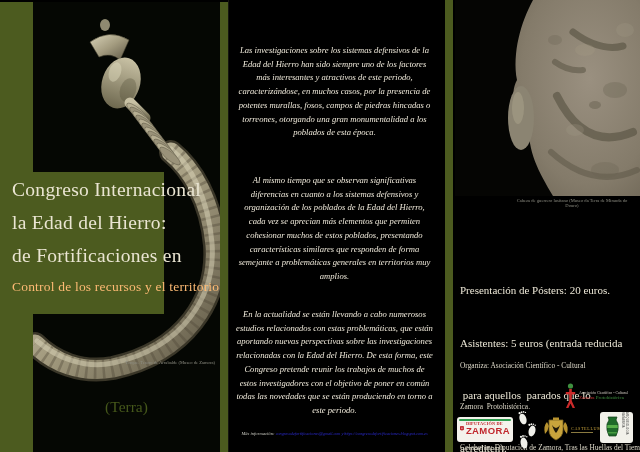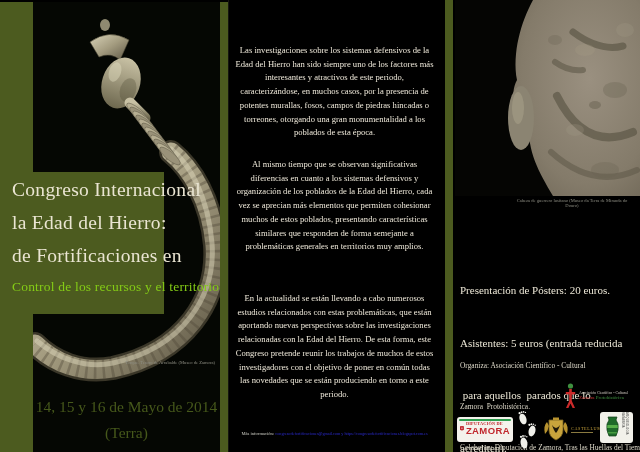--- a/index.html
+++ b/index.html
@@ -6,32 +6,32 @@
   .poster{position:relative;width:640px;height:452px;overflow:hidden;background:#000;
           font-family:"Liberation Serif",serif;}
   
   .panel-left{position:absolute;left:0;top:0;width:228px;height:452px;background:#4c5b1f;}
   .left-top-edge{position:absolute;left:0;top:0;width:228px;height:2px;background:#000;}
   .photo-black{position:absolute;left:33px;top:2px;width:187px;height:450px;background:#050703;}
   .torque-svg{position:absolute;left:33px;top:0;}
   .title-block{position:absolute;left:0;top:172px;width:164px;height:142px;background:#4c5b1f;}
   .title-lines{position:absolute;left:12px;top:173px;white-space:nowrap;color:#eae5d2;
                font-size:19.5px;line-height:33px;letter-spacing:.3px;}
-  .subtitle{position:absolute;left:12px;top:279px;white-space:nowrap;color:#84cc16;
+  .subtitle{position:absolute;left:12px;top:279px;white-space:nowrap;color:#fdba74;
             font-size:13.5px;letter-spacing:.2px;}
   .torque-caption{position:absolute;left:118px;top:360px;width:104px;text-align:center;
                   color:#8d8d82;font-size:4.6px;}
   .date-block{position:absolute;left:33px;top:392px;width:187px;text-align:center;
               color:#46581b;font-size:15.5px;line-height:26px;padding-top:2px;}
   
   .panel-middle{position:absolute;left:228px;top:0;width:212px;height:452px;background:#000;
-                border-left:1px solid #15150f;box-sizing:border-box;}
+                border-left:1px solid #15150f;box-sizing:border-box;font-style:italic;}
   .panel-middle p{position:absolute;left:6px;right:6px;margin:0;text-align:center;
                   color:#efe9da;font-size:8.6px;line-height:13.7px;}
-  .para-1{top:44px;} .para-2{top:158px;} .para-3{top:292px;}
+  .para-1{top:44px;} .para-2{top:174px;} .para-3{top:308px;}
   .more-info{position:absolute;left:0;right:0;top:431px;text-align:center;font-size:4.6px;}
   .more-info .lbl{color:#cfcfc6;}
   .more-info a{color:#2b2bd0;text-decoration:none;font-size:4.2px;}
   
   .panel-right{position:absolute;left:440px;top:0;width:200px;height:328px;background:#000;}
   .right-green-strip{position:absolute;left:5px;top:0;width:8px;height:452px;background:#4c5b1f;}
   .head-photo{position:absolute;left:15px;top:0;}
   .head-caption{position:absolute;left:70px;top:198px;width:124px;text-align:center;
                 color:#8d8d82;font-size:4.6px;}
   .fees{position:absolute;left:20px;top:247px;color:#ece7d6;font-size:11px;line-height:17.5px;
@@ -115,21 +115,20 @@
     <div class="title-lines">
       <div>Congreso Internacional</div>
       <div>la Edad del Hierro:</div>
       <div>de Fortificaciones en</div>
     </div>
     <div class="subtitle">Control de los recursos y el territorio</div>
 
     <div class="torque-caption">Torque. Tesoro de Arrabalde (Museo de Zamora)</div>
 
     <div class="date-block">
-      <div>14, 15 y 16  de Mayo de 2014</div>
       <div>(Terra)</div>
     </div>
     <div class="left-top-edge"></div>
   </section>
 
   <section class="panel-middle">
     <p class="para-1">Las investigaciones sobre los sistemas defensivos de la Edad del Hierro han sido siempre uno de los factores más interesantes y atractivos de este periodo, caracterizándose, en muchos casos, por la presencia de potentes murallas, fosos, campos de piedras hincadas o torreones, otorgando una gran monumentalidad a los poblados de esta época.</p>
     <p class="para-2">Al mismo tiempo que se observan significativas diferencias en cuanto a los sistemas defensivos y organización de los poblados de la Edad del Hierro, cada vez se aprecian más elementos que permiten cohesionar muchos de estos poblados, presentando características similares que responden de forma semejante a problemáticas generales en territorios muy amplios.</p>
     <p class="para-3">En la actualidad se están llevando a cabo numerosos estudios relacionados con estas problemáticas, que están aportando nuevas perspectivas sobre las investigaciones relacionadas con la Edad del Hierro. De esta forma, este Congreso pretende reunir los trabajos de muchos de estos investigadores con el objetivo de poner en común todas las novedades que se están produciendo en torno a este periodo.</p>
     <div class="more-info">

